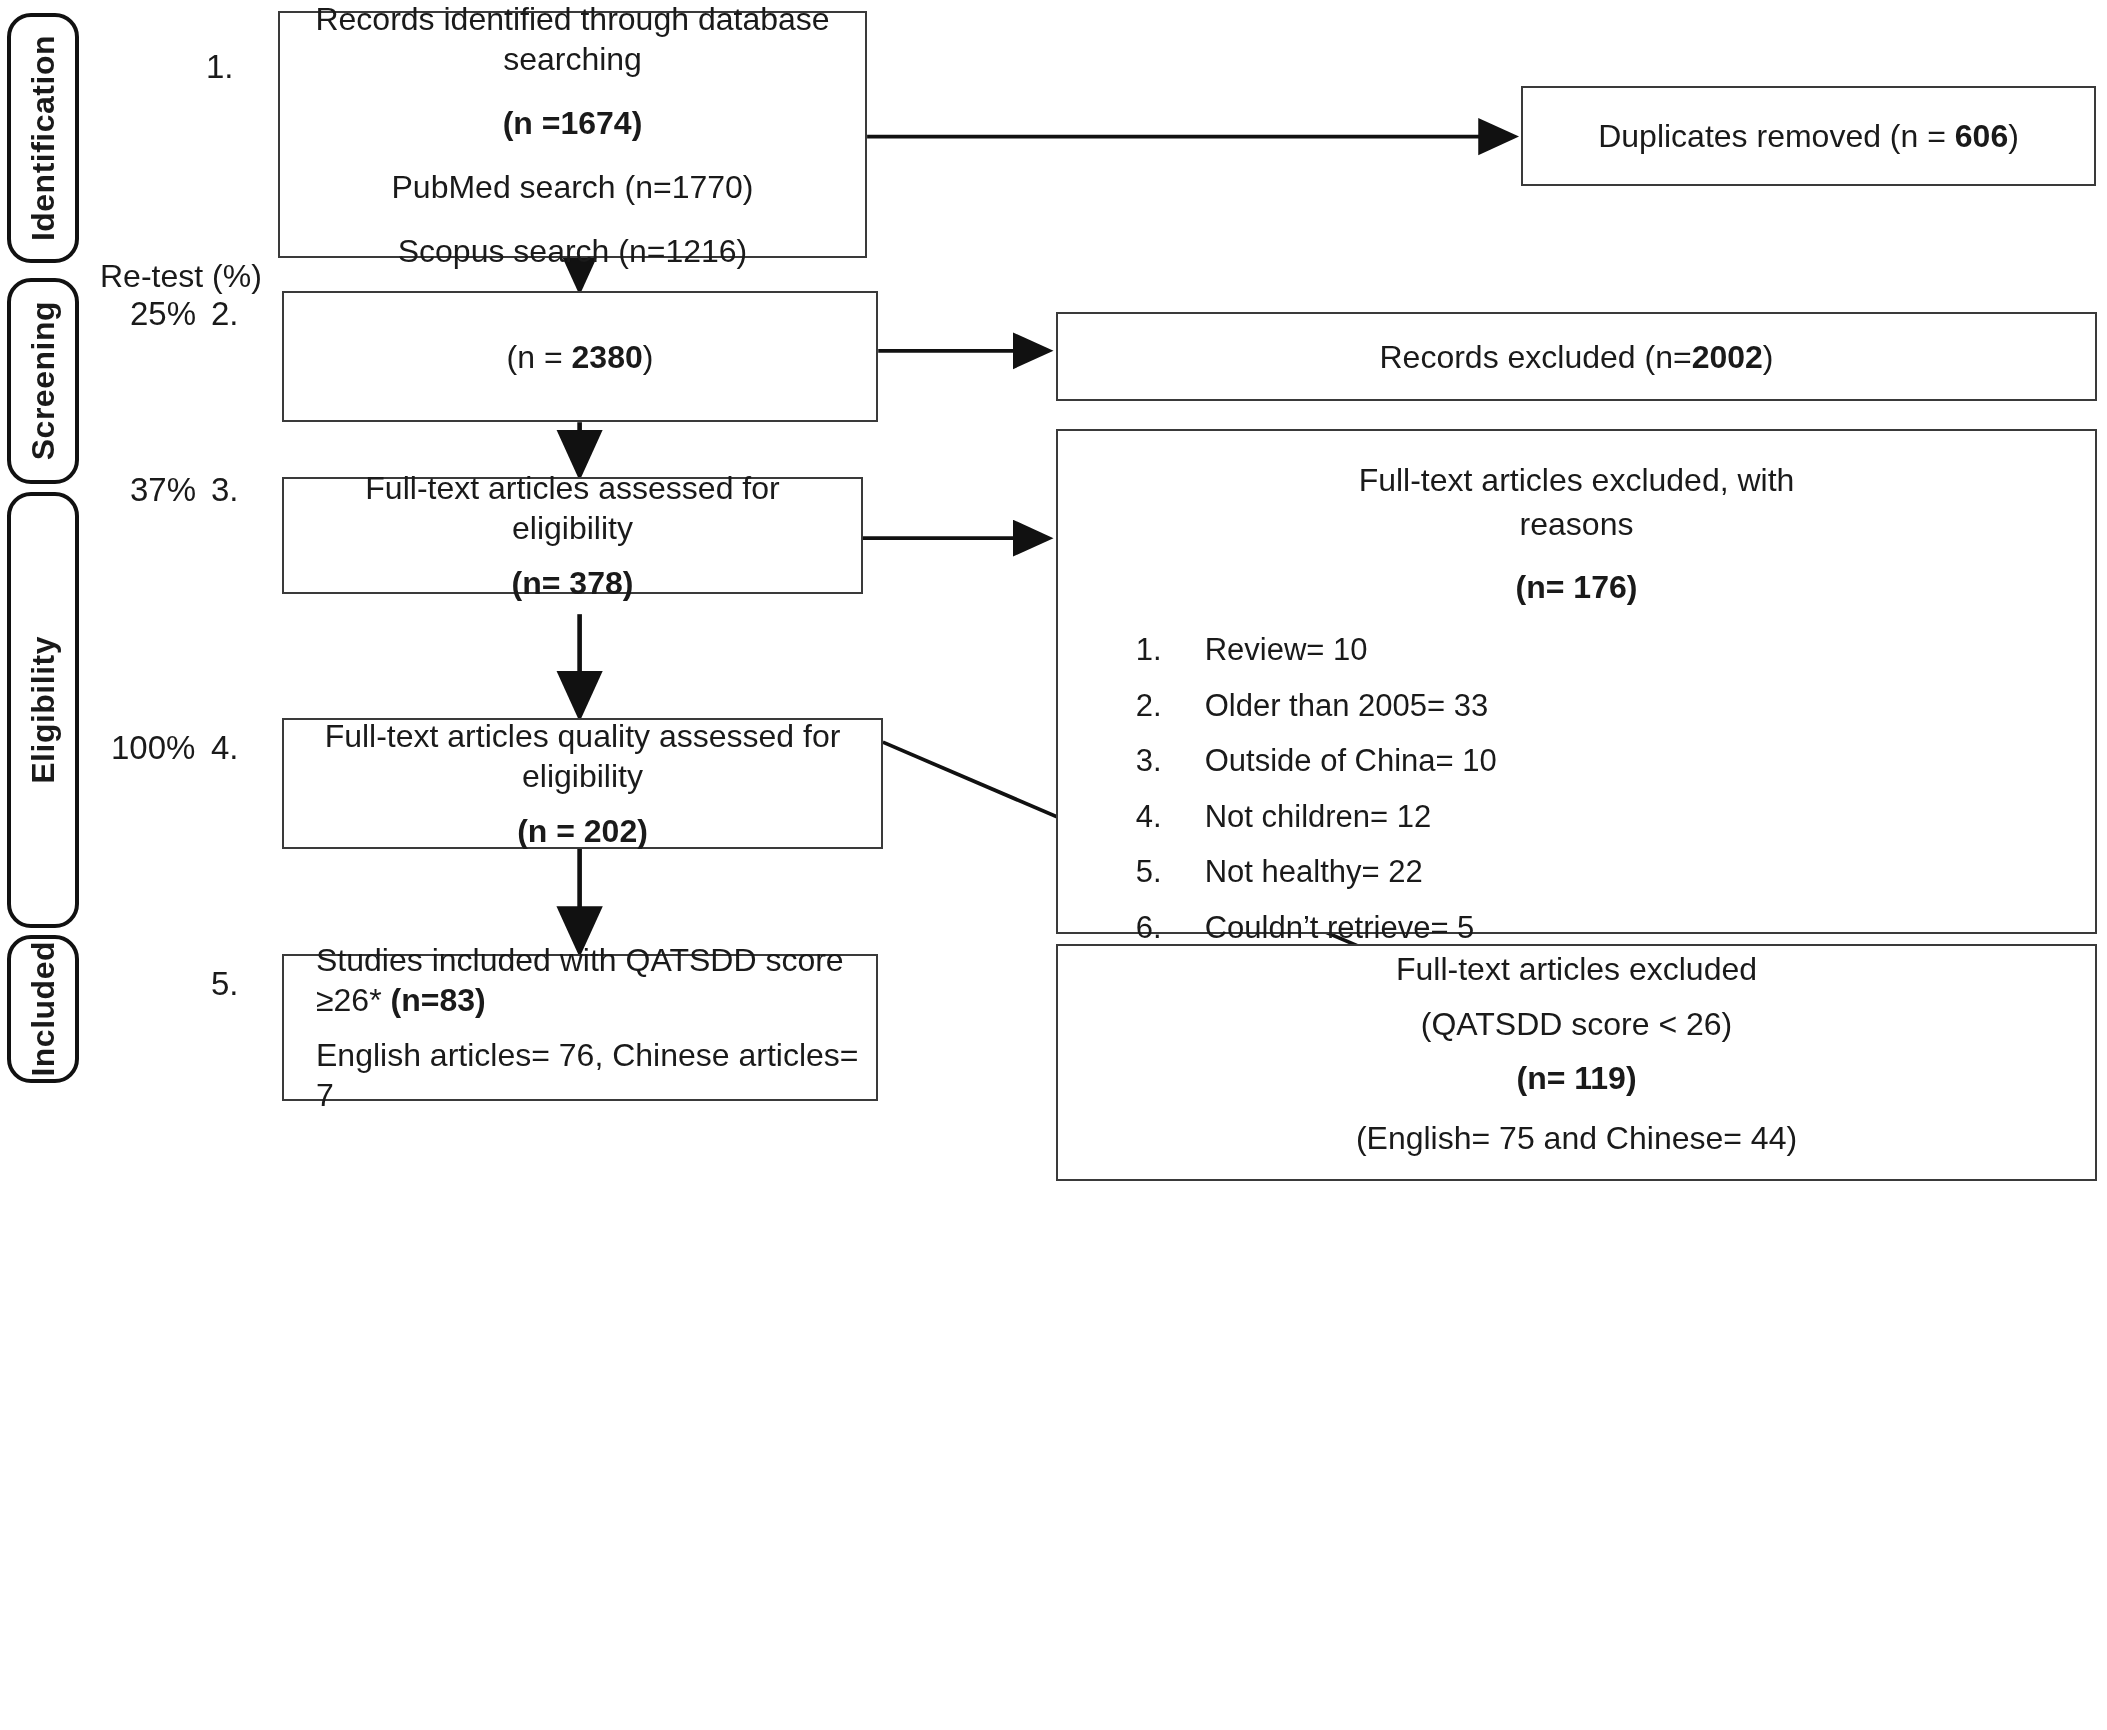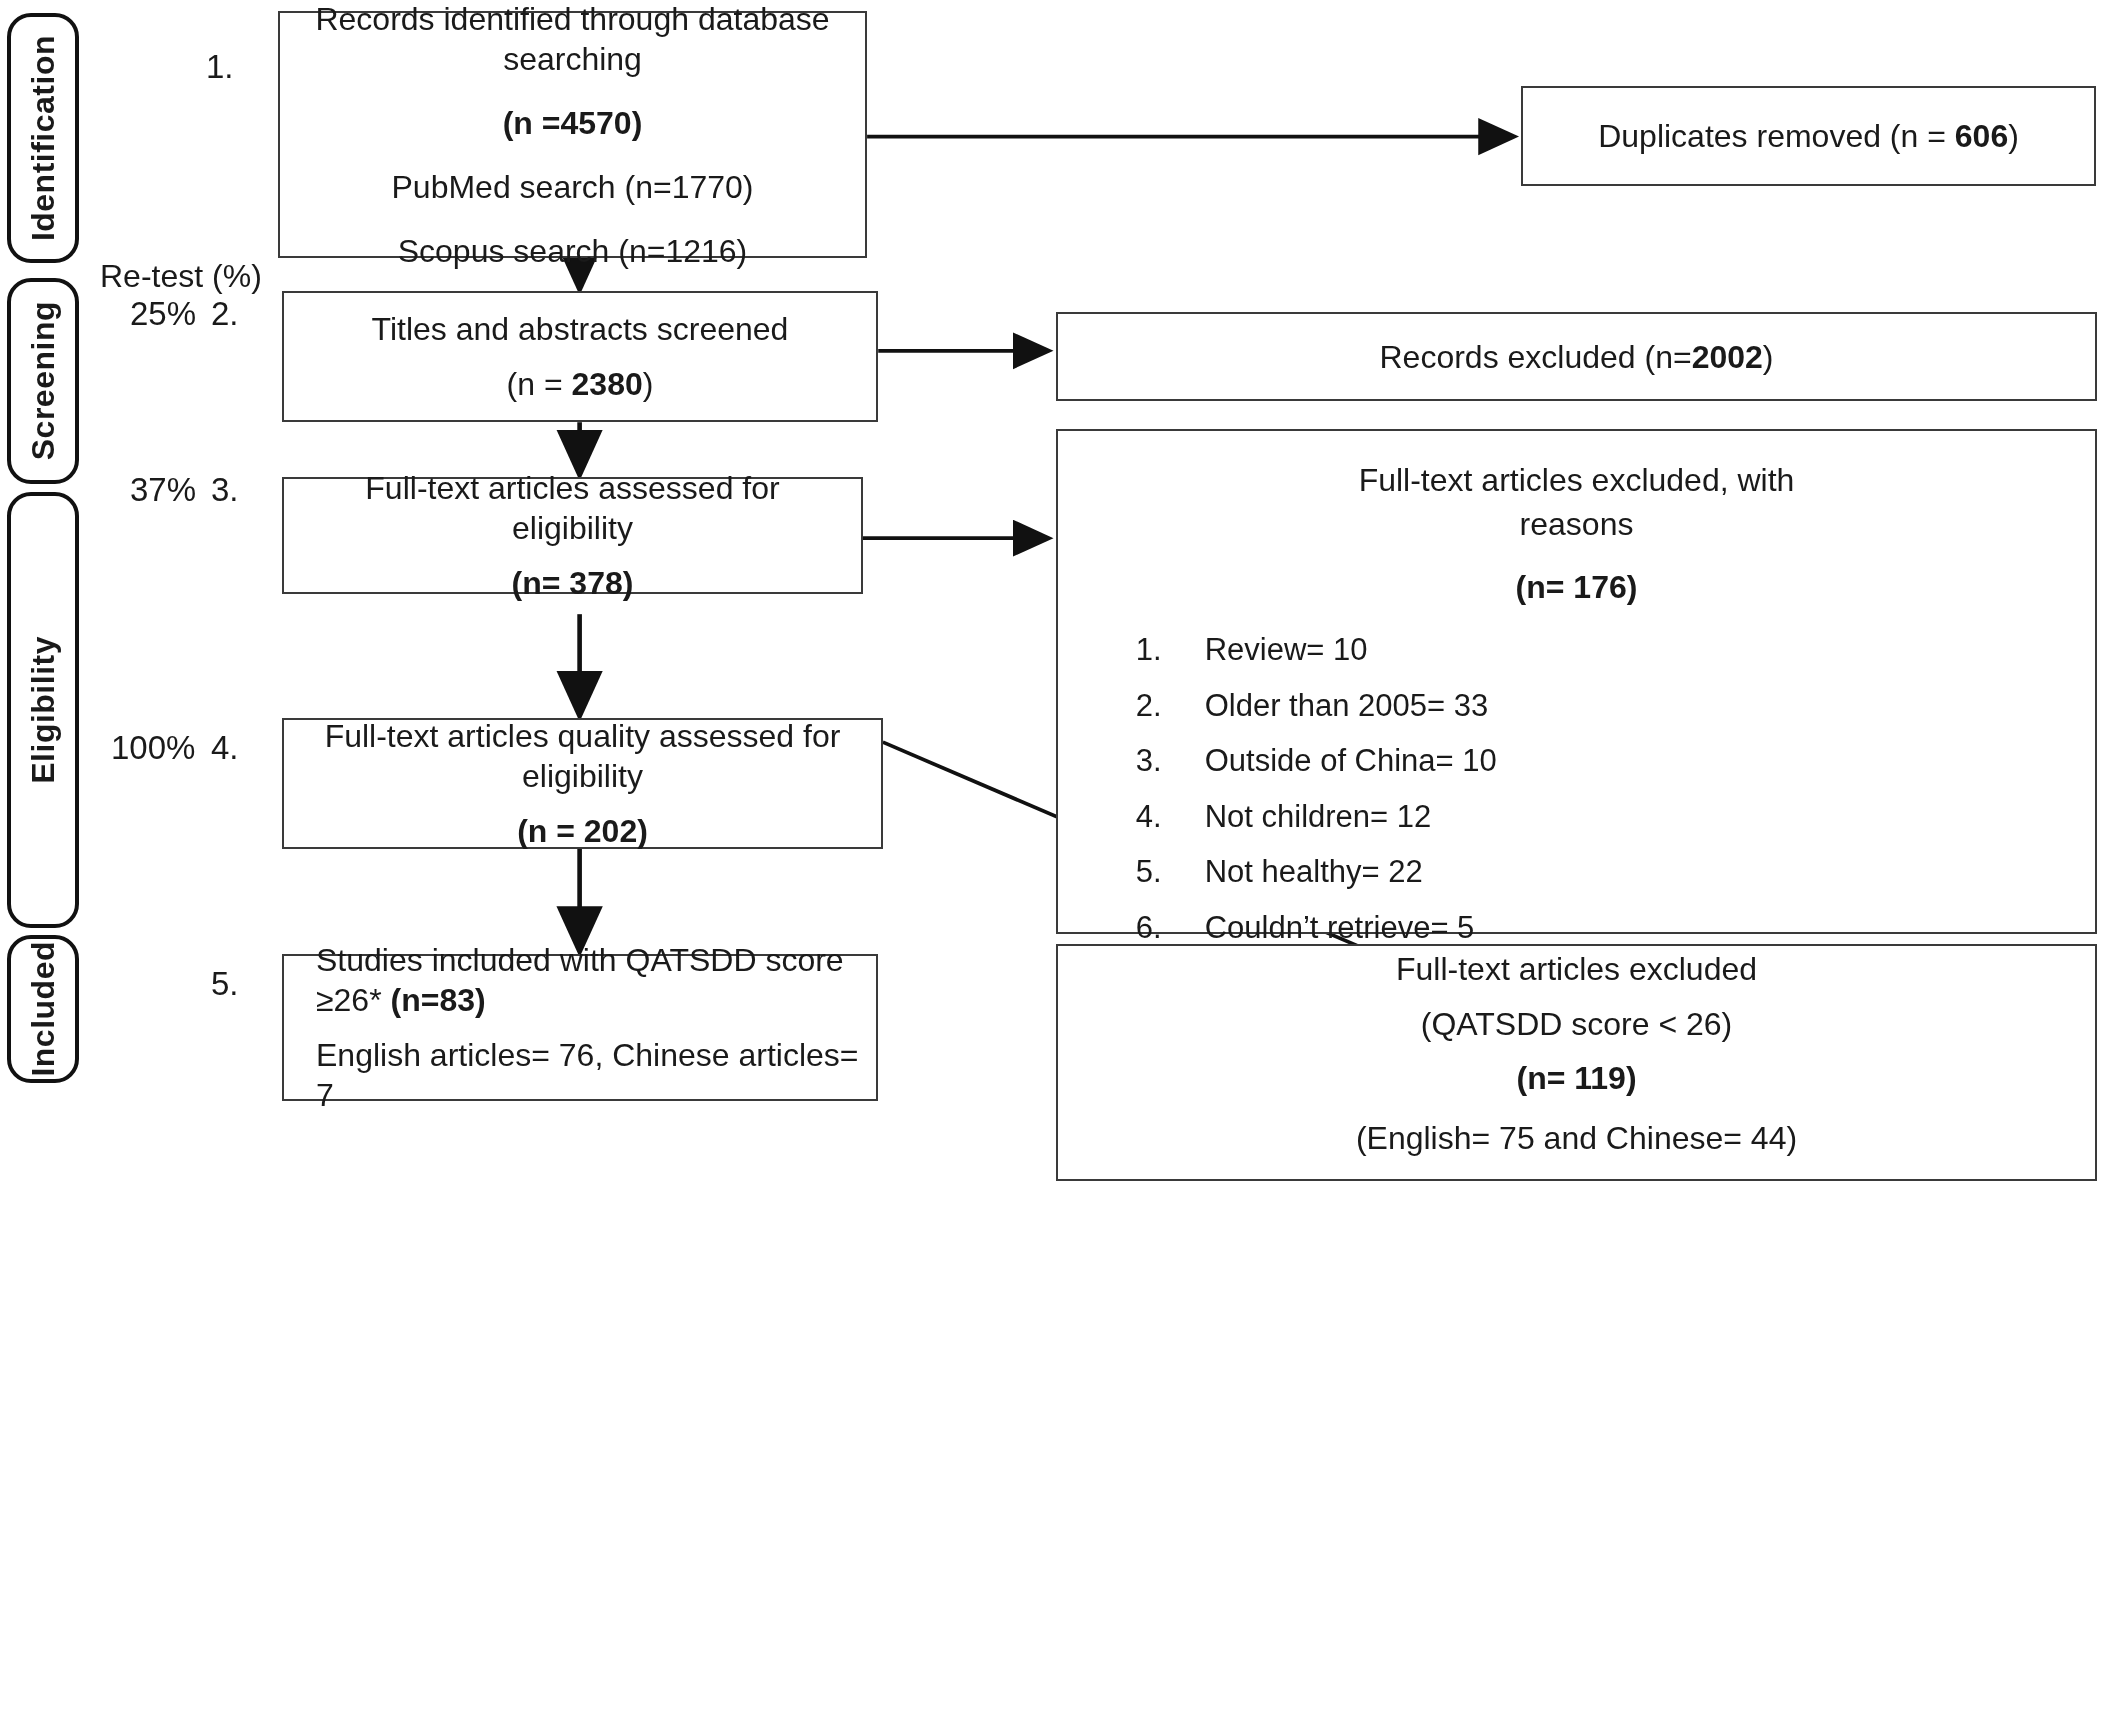--- a/index.html
+++ b/index.html
@@ -167,33 +167,32 @@
   <div class="side-text side-num" style="left:111px; top:729px;">100%</div>
 
   <div class="side-text side-num" style="left:206px; top:48px;">1.</div>
   <div class="side-text side-num" style="left:211px; top:295px;">2.</div>
   <div class="side-text side-num" style="left:211px; top:471px;">3.</div>
   <div class="side-text side-num" style="left:211px; top:729px;">4.</div>
   <div class="side-text side-num" style="left:211px; top:965px;">5.</div>
 
   <div class="flowbox" style="left:278px; top:11px; width:589px; height:247px;">
     <div class="line">Records identified through database searching</div>
-    <div class="line"><b>(n =4570)</b></div>
+    <div class="line"><b>(n =1674)</b></div>
     <div class="line">PubMed search (n=1770)</div>
     <div class="line">Scopus search (n=1216)</div>
   </div>
 
   <div class="flowbox" style="left:1521px; top:86px; width:575px; height:100px;">
     <div class="line tight">
       <span>Duplicates removed (n = </span><b>606</b><span>)</span>
     </div>
   </div>
 
   <div class="flowbox" style="left:282px; top:291px; width:596px; height:131px;">
-    <div class="line tight">Titles and abstracts screened</div>
     <div class="line tight">
       <span>(n = </span><b>2380</b><span>)</span>
     </div>
   </div>
 
   <div class="flowbox" style="left:1056px; top:312px; width:1041px; height:89px;">
     <div class="line tight">
       <span>Records excluded (n=</span><b>2002</b><span>)</span>
     </div>
   </div>

